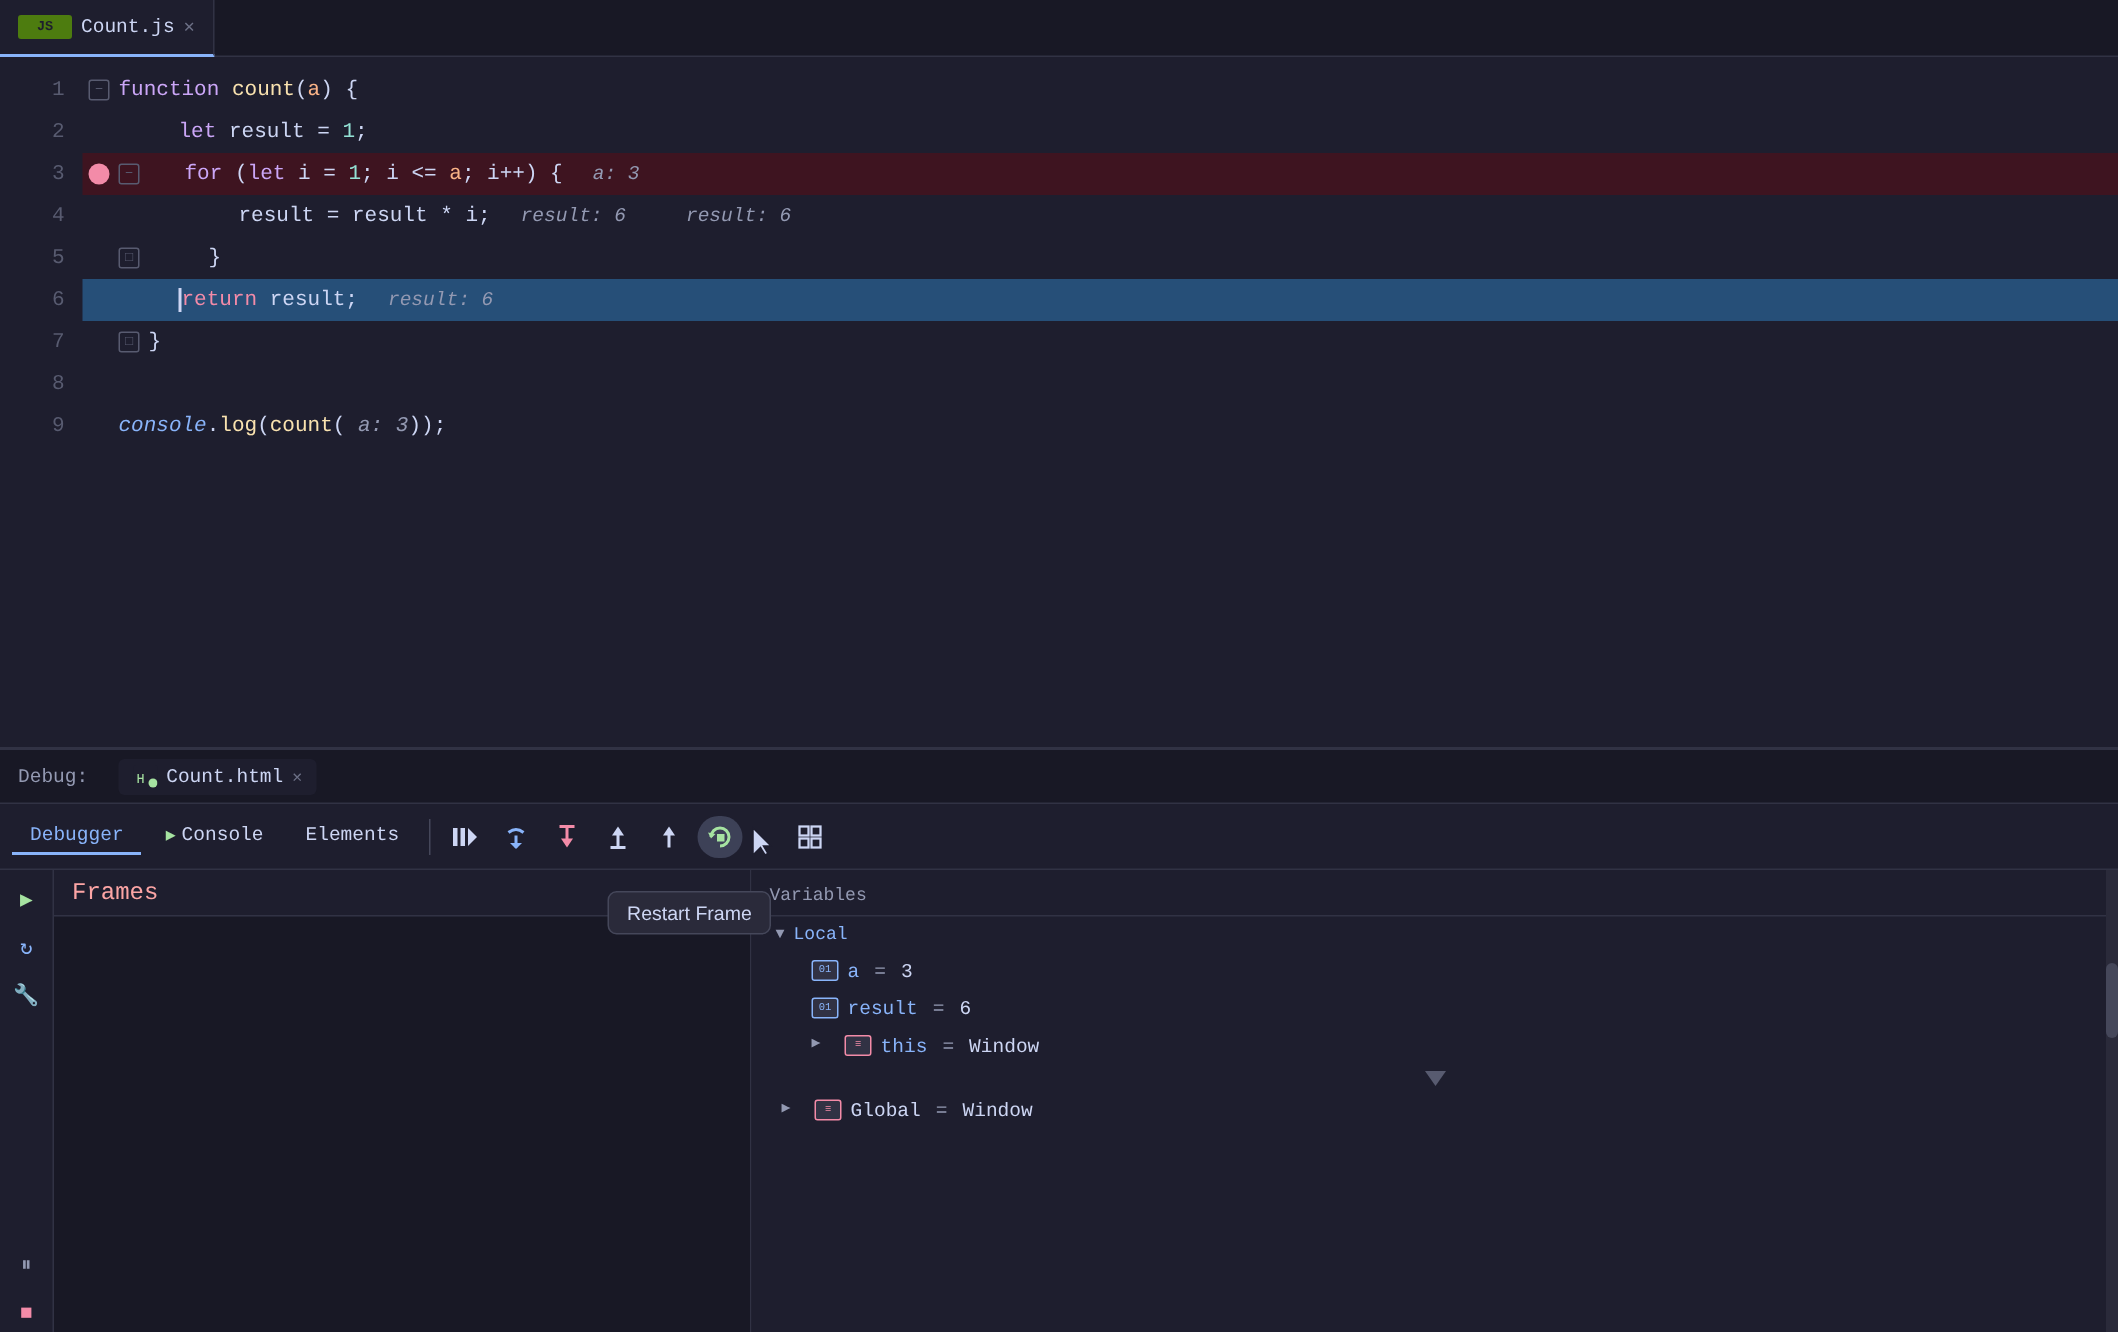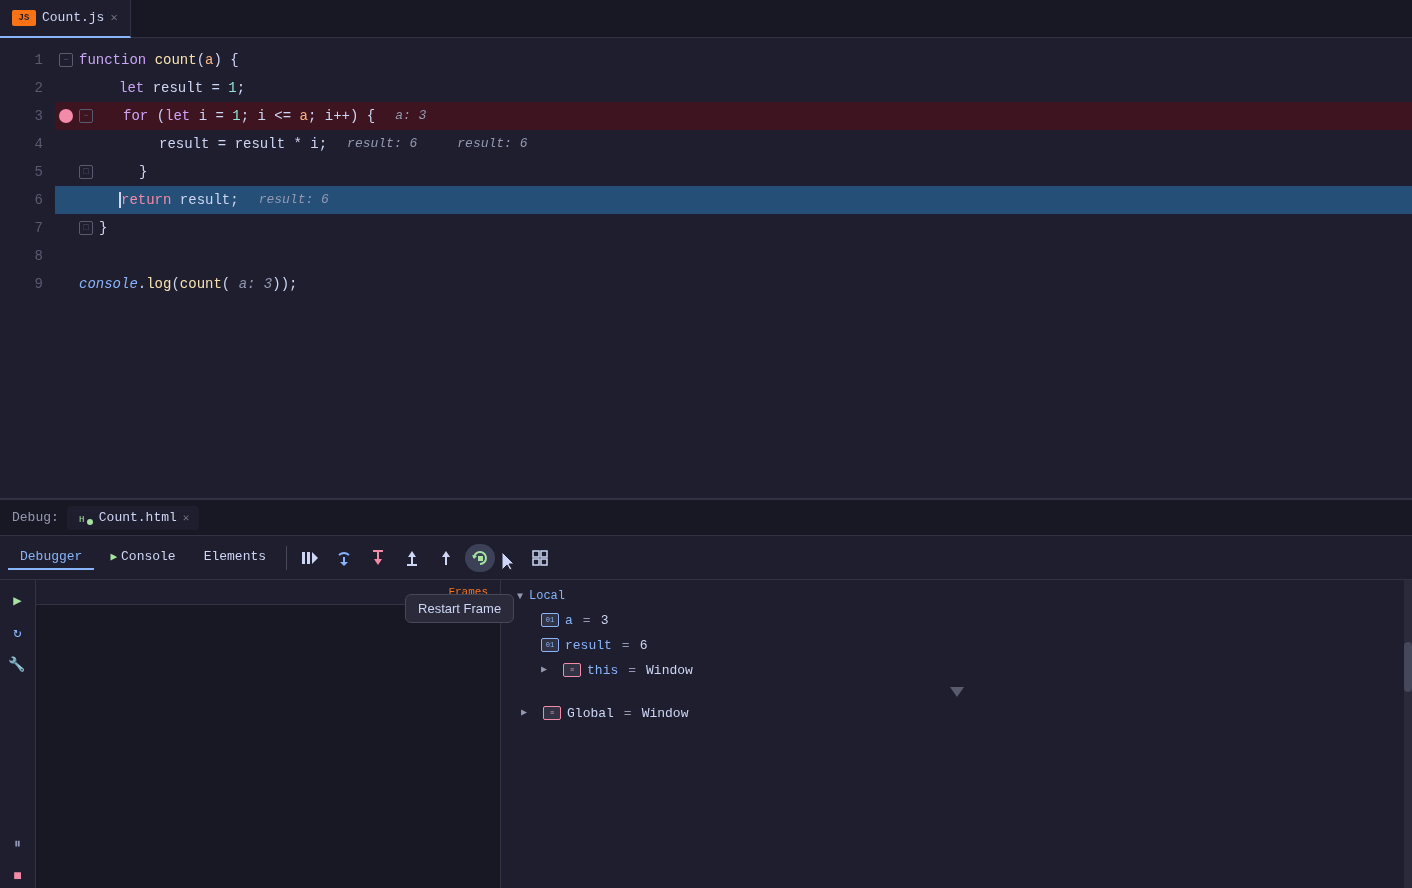--- a/index.html
+++ b/index.html
@@ -26,23 +26,23 @@
       padding: 0 12px;
       height: 38px;
       background: #1e1e2e;
       border-right: 1px solid #313244;
       border-bottom: 2px solid #89b4fa;
       gap: 6px;
       font-size: 13px;
       color: #cdd6f4;
     }
     .tab-icon {
-      width: 24px;
+      width: 36px;
       height: 16px;
-      background: #f97316;
+      background: #4d7c0f;
       border-radius: 2px;
       display: flex;
       align-items: center;
       justify-content: center;
       font-size: 9px;
       font-weight: bold;
       color: #1e1e2e;
     }
     .tab-close {
       font-size: 12px;
@@ -152,21 +152,21 @@
       display: flex;
       flex-direction: column;
     }
 
     .debug-title-bar {
       display: flex;
       align-items: center;
       padding: 6px 12px;
       background: #181825;
       border-bottom: 1px solid #313244;
-      gap: 8px;
+      gap: 20px;
       height: 36px;
     }
 
     .debug-label {
       font-size: 13px;
       color: #9399b2;
     }
 
     .debug-tab-file {
       display: flex;
@@ -291,25 +291,24 @@
     .frames-panel {
       width: 465px;
       border-right: 1px solid #313244;
       display: flex;
       flex-direction: column;
       overflow: hidden;
     }
 
     .frames-header {
       padding: 6px 12px;
-      font-size: 11px;
-      color: #f97316;
+      font-size: 16px;
+      color: #fca5a5;
       border-bottom: 1px solid #313244;
       background: #1e1e2e;
-      text-align: right;
     }
 
     .thread-selector {
       display: flex;
       align-items: center;
       padding: 6px 10px;
       gap: 8px;
       border-bottom: 1px solid #313244;
       background: #1e1e2e;
     }
@@ -653,20 +652,23 @@
       </div>
 
 
 
     </div>
 
     <div class="variables-panel">
 
       <div style="position:relative;flex:1;overflow:hidden;">
         <div style="padding-top:4px;">
+          <div class="variables-header">
+            <span>Variables</span>
+          </div>
 
           <div class="var-section-label">
             <span class="var-expand-arrow">▼</span>
             <span style="color:#89b4fa">Local</span>
           </div>
 
           <div class="var-item var-item-indent">
             <span class="var-type-icon">01</span>
             <span class="var-name">a</span>
             <span class="var-eq">=</span>

